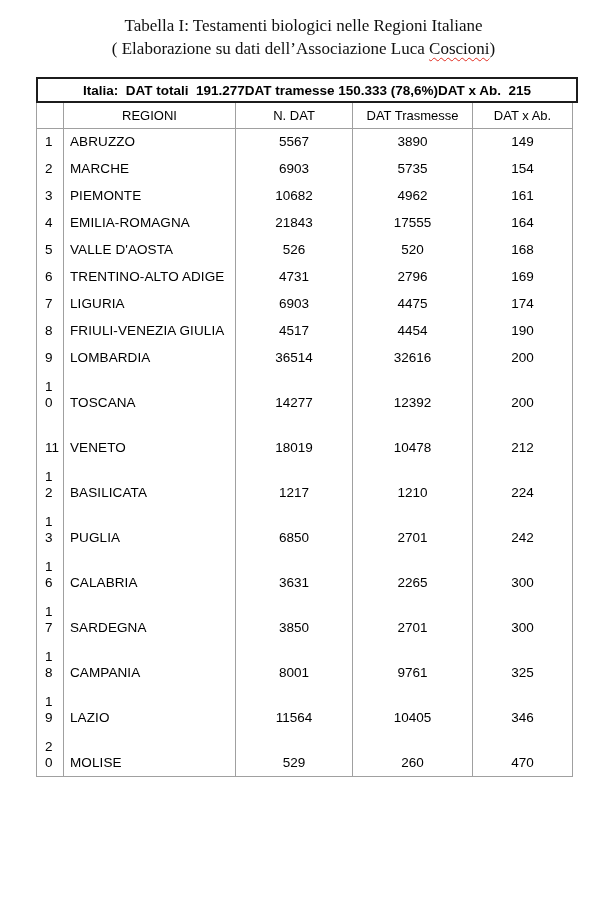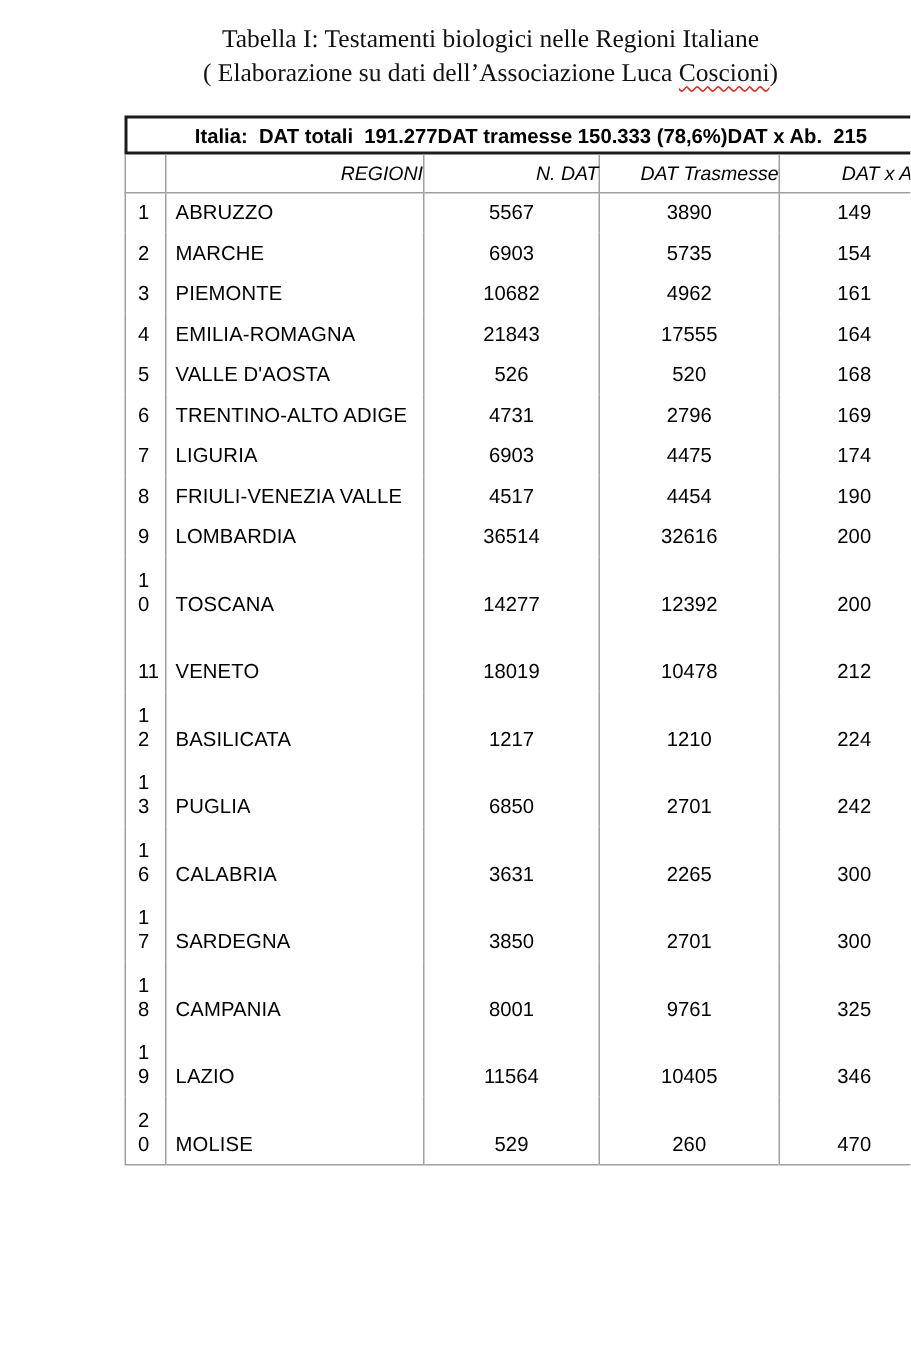--- a/index.html
+++ b/index.html
@@ -5,21 +5,20 @@
   * { margin: 0; padding: 0; box-sizing: border-box; }
   html, body { background: #ffffff; }
   .page {
     position: relative;
     width: 607px;
     height: 900px;
     background: #ffffff;
     overflow: hidden;
     font-family: "Liberation Sans", sans-serif;
     color: #000;
-    padding-left: 47px;
   }
   .title-block {
     padding-top: 14px;
     text-align: center;
     font-family: "Liberation Serif", serif;
     font-size: 17px;
     line-height: 23px;
     color: #111;
   }
   .squiggle {
@@ -50,25 +49,24 @@
     border-bottom: 1px solid var(--grid-gray, #a0a0a0);
     font-size: 13.5px;
   }
   table.regions th, table.regions td {
     border-left: 1px solid var(--grid-gray, #a0a0a0);
     border-right: 1px solid var(--grid-gray, #a0a0a0);
   }
   table.regions thead th {
     height: 25px;
     vertical-align: middle;
-    text-align: right;
+    text-align: center;
     font-weight: normal;
     font-size: 13px;
     border-bottom: 1px solid var(--grid-gray, #a0a0a0);
-    font-style: italic;
   }
   table.regions tbody td {
     vertical-align: bottom;
     padding-bottom: 5px;
     line-height: 16px;
   }
   tr.h-single td { height: 27px; }
   tr.h-double td { height: 45px; }
   td.rownum {
     padding-left: 8px;
@@ -158,21 +156,21 @@
         </tr>
         <tr class="h-single">
           <td class="rownum">7</td>
           <td class="region">LIGURIA</td>
           <td class="num">6903</td>
           <td class="num">4475</td>
           <td class="num">174</td>
         </tr>
         <tr class="h-single">
           <td class="rownum">8</td>
-          <td class="region">FRIULI-VENEZIA VALLE</td>
+          <td class="region">FRIULI-VENEZIA GIULIA</td>
           <td class="num">4517</td>
           <td class="num">4454</td>
           <td class="num">190</td>
         </tr>
         <tr class="h-single">
           <td class="rownum">9</td>
           <td class="region">LOMBARDIA</td>
           <td class="num">36514</td>
           <td class="num">32616</td>
           <td class="num">200</td>

